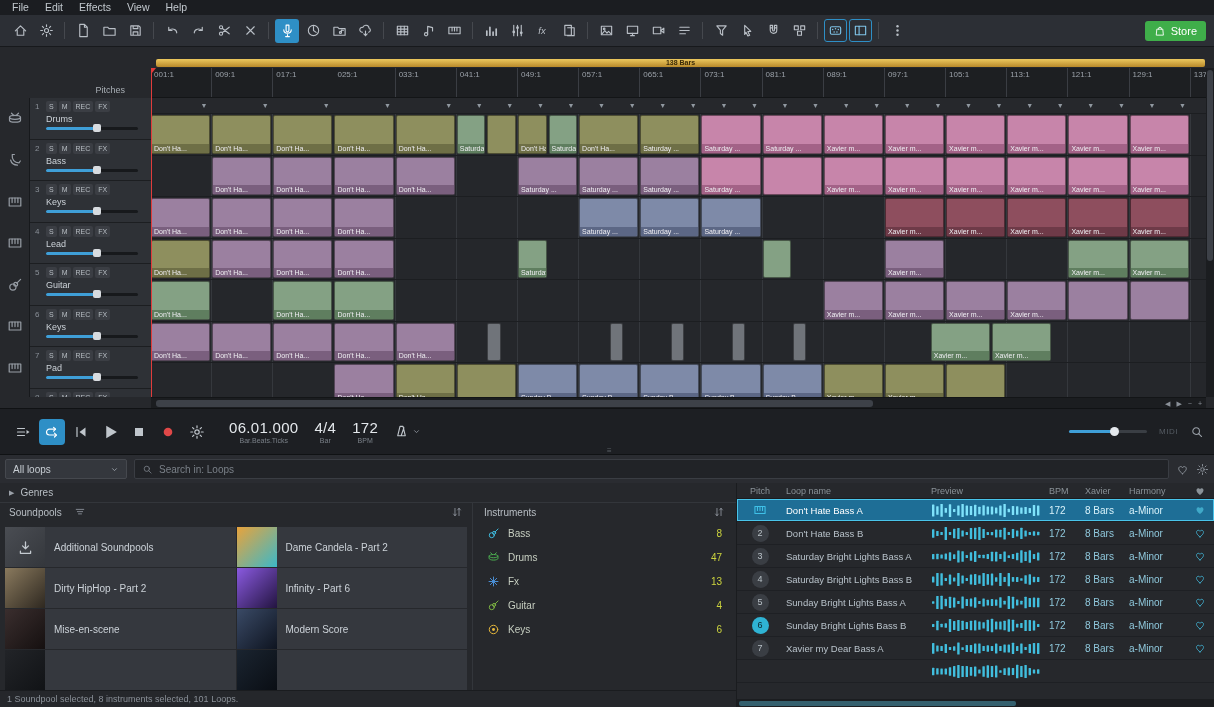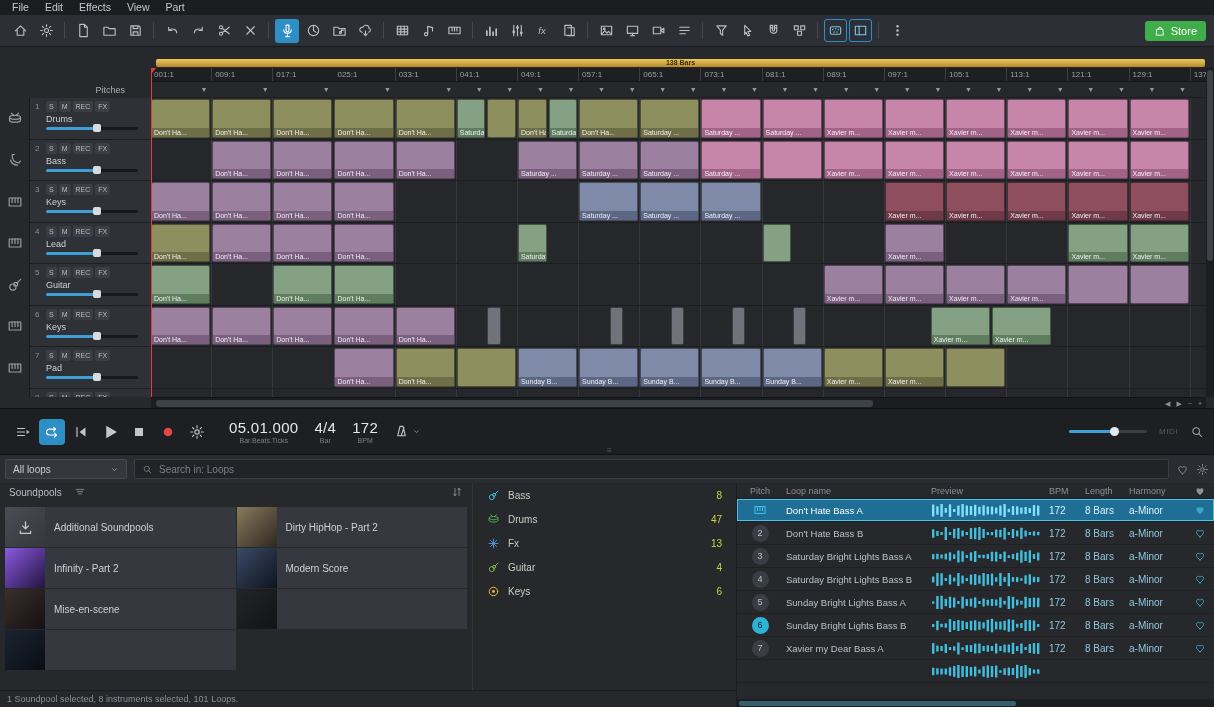--- a/index.html
+++ b/index.html
@@ -45,21 +45,21 @@
   .trk { height:41.5px; border-bottom:1px solid #1c1e21; padding:3px 4px 0 5px; }
   .trk-r1 { display:flex; align-items:center; gap:2px; }
   .trk-num { width:9px; font-size:8px; color:#8a9098; }
   .tbtn2 { background:#3b3e44; border-radius:2px; font-size:7px; color:#b8bec4; padding:2px 3px; line-height:1; }
   .trk-name { font-size:9px; color:#ccd2d8; margin:2px 0 3px 11px; }
   .trk-slider { position:relative; height:3px; background:#17191c; margin-left:11px; width:92px; border-radius:2px; }
   .trk-fill { position:absolute; left:0; top:0; height:100%; background:#3f9fd8; border-radius:2px; }
   .trk-thumb { position:absolute; top:-3px; width:8px; height:8px; background:#d8dce0; border-radius:2px; }
 
   .timeline { flex:1; position:relative; background:#25272b; overflow:hidden; }
-  .ruler { height:14px; background:#1d1f22; border-bottom:1px solid #131517; position:relative;
+  .ruler { height:30px; background:#1d1f22; border-bottom:1px solid #131517; position:relative;
            background-image:repeating-linear-gradient(90deg, transparent 0 60.2px, #3a3d43 60.2px 61.16px); }
   .rlabel { position:absolute; top:2px; font-size:8px; color:#9aa0a8; white-space:nowrap; }
   .trirow { height:16px; background:#26282c; border-bottom:1px solid #1c1e21; position:relative; }
   .tri { position:absolute; top:3px; font-size:7px; color:#9098a0; line-height:9px; }
   .lanes { position:relative;
            background-image:repeating-linear-gradient(90deg, transparent 0 60.2px, #35383d 60.2px 61.16px); }
   .lane { height:41.5px; border-bottom:1px solid #1c1e21; position:relative; }
   .clip { position:absolute; top:1px; height:38.5px; border-radius:2px; overflow:hidden;
           border:1px solid rgba(0,0,0,.45); }
   .clip .wv { position:absolute; left:0; right:0; top:0; bottom:9px;
@@ -179,21 +179,21 @@
   .tbl-scroll .th2 { position:absolute; left:2px; top:1.5px; width:58%; height:5px; background:#34606e; border-radius:2px; }
 </style>
 </head>
 <body>
 
 <div class="menubar" id="menubar">
     <div class="mi">File</div>
     <div class="mi">Edit</div>
     <div class="mi">Effects</div>
     <div class="mi">View</div>
-    <div class="mi">Part</div>
+    <div class="mi">Help</div>
   </div>
 
 <div class="toolbar" id="toolbar">
 
 <div class="tgroup">
       <div class="tbtn">
         <span>
           <svg viewBox="0 0 16 16" fill="none" stroke="currentColor" stroke-width="1.2" stroke-linecap="round" stroke-linejoin="round">
             <path d="M2.5 8.5 8 3l5.5 5.5M4.5 7.5V13h7V7.5"></path>
           </svg>
@@ -1110,21 +1110,21 @@
   <div class="tp-btn">
       <span>
         <svg viewBox="0 0 16 16" fill="none" stroke="currentColor" stroke-width="1.2" stroke-linecap="round" stroke-linejoin="round">
           <circle cx="8" cy="8" r="2.2"></circle>
           <path d="M8 1.8v1.9M8 12.3v1.9M1.8 8h1.9M12.3 8h1.9M3.6 3.6l1.3 1.3M11.1 11.1l1.3 1.3M12.4 3.6l-1.3 1.3M4.9 11.1l-1.3 1.3"></path>
         </svg>
       </span>
     </div>
 
   <div class="tp-field">
-    <div class="v">05.01.000</div>
+    <div class="v">06.01.000</div>
     <div class="c">Bar.Beats.Ticks</div>
   </div>
   <div class="tp-field">
     <div class="v">4/4</div>
     <div class="c">Bar</div>
   </div>
   <div class="tp-field">
     <div class="v">172</div>
     <div class="c">BPM</div>
   </div>
@@ -1184,20 +1184,24 @@
     <span class="sr-ico">
         <svg viewBox="0 0 16 16" fill="none" stroke="currentColor" stroke-width="1.2" stroke-linecap="round" stroke-linejoin="round">
           <circle cx="8" cy="8" r="2.2"></circle>
           <path d="M8 1.8v1.9M8 12.3v1.9M1.8 8h1.9M12.3 8h1.9M3.6 3.6l1.3 1.3M11.1 11.1l1.3 1.3M12.4 3.6l-1.3 1.3M4.9 11.1l-1.3 1.3"></path>
         </svg>
       </span>
   </div>
 
   <div class="loops-body">
     <div class="browser-col">
+      <div class="genres-row">
+        <span class="ar">▶</span>
+        <span>Genres</span>
+      </div>
       <div class="pools-wrap">
         <div class="pools-sec">
           <div class="sec-head">
             <span>Soundpools</span>
             <span>
                 <svg viewBox="0 0 16 16" fill="none" stroke="currentColor" stroke-width="1.2" stroke-linecap="round" stroke-linejoin="round">
                   <path d="M3 4.5h10M4.5 7.5h7M6 10.5h4"></path>
                 </svg>
               </span>
             <span class="flt">
@@ -1209,46 +1213,58 @@
           <div class="pool-grid" id="pool-grid">
               <div class="pool-item">
                 <div class="pool-thumb" style="background: linear-gradient(135deg, rgb(74, 77, 83), rgb(52, 55, 60));">
                   <svg viewBox="0 0 16 16" fill="none" stroke="currentColor" stroke-width="1.2" stroke-linecap="round" stroke-linejoin="round">
                     <path d="M8 2.8v6.4M5.2 6.5 8 9.2l2.8-2.7M3.2 11.5v2h9.6v-2"></path>
                   </svg>
                 </div>
                 <div class="pool-label">Additional Soundpools</div>
               </div>
               <div class="pool-item">
+                <div class="pool-thumb" style="background: linear-gradient(135deg, rgb(232, 163, 60), rgb(60, 184, 200));"></div>
+                <div class="pool-label">Dame Candela - Part 2</div>
+              </div>
+              <div class="pool-item">
                 <div class="pool-thumb" style="background: linear-gradient(135deg, rgb(138, 122, 94), rgb(46, 40, 32));"></div>
                 <div class="pool-label">Dirty HipHop - Part 2</div>
               </div>
               <div class="pool-item">
                 <div class="pool-thumb" style="background: linear-gradient(135deg, rgb(138, 90, 224), rgb(35, 20, 64));"></div>
-                <div class="pool-label">Infinity - Part 2</div>
+                <div class="pool-label">Infinity - Part 6</div>
+              </div>
+              <div class="pool-item">
+                <div class="pool-thumb" style="background: linear-gradient(135deg, rgb(58, 46, 46), rgb(21, 16, 16));"></div>
+                <div class="pool-label">Mise-en-scene</div>
               </div>
               <div class="pool-item">
                 <div class="pool-thumb" style="background: linear-gradient(135deg, rgb(58, 74, 102), rgb(14, 20, 32));"></div>
                 <div class="pool-label">Modern Score</div>
               </div>
               <div class="pool-item">
-                <div class="pool-thumb" style="background: linear-gradient(135deg, rgb(58, 46, 46), rgb(21, 16, 16));"></div>
-                <div class="pool-label">Mise-en-scene</div>
-              </div>
-              <div class="pool-item">
                 <div class="pool-thumb" style="background: linear-gradient(135deg, rgb(34, 36, 40), rgb(17, 19, 22));"></div>
                 <div class="pool-label"></div>
               </div>
               <div class="pool-item">
                 <div class="pool-thumb" style="background: linear-gradient(135deg, rgb(26, 36, 48), rgb(10, 14, 20));"></div>
                 <div class="pool-label"></div>
               </div>
             </div>
         </div>
         <div class="inst-sec">
+          <div class="sec-head">
+            <span>Instruments</span>
+            <span class="flt">
+                <svg viewBox="0 0 16 16" fill="none" stroke="currentColor" stroke-width="1.2" stroke-linecap="round" stroke-linejoin="round">
+                  <path d="M5.3 3.2v9.6M5.3 12.8 3.4 10.7M5.3 12.8l1.9-2.1M10.7 12.8V3.2M10.7 3.2 8.8 5.3M10.7 3.2l1.9 2.1"></path>
+                </svg>
+              </span>
+          </div>
           <div id="inst-list">
               <div class="inst-row">
                 <span class="inst-ico" style="color: rgb(63, 185, 220);">
                   <svg viewBox="0 0 16 16" fill="none" stroke="currentColor" stroke-width="1.2" stroke-linecap="round" stroke-linejoin="round">
                     <path d="M13.6 2.4 9.8 6.2"></path>
                     <circle cx="8.7" cy="7.3" r="1.9"></circle>
                     <circle cx="5.9" cy="10.1" r="3.1"></circle>
                   </svg>
                 </span>
                 <span class="inst-name">Bass</span>
@@ -1301,21 +1317,21 @@
         <span>1 Soundpool selected, 8 instruments selected, 101 Loops.</span>
       </div>
     </div>
 
     <div class="table-col">
       <div class="tbl-head" id="tbl-head">
           <div class="pitch-cell th">Pitch</div>
           <div class="name-cell th">Loop name</div>
           <div class="prev-cell th">Preview</div>
           <div class="bpm-cell th">BPM</div>
-          <div class="len-cell th">Length</div>
+          <div class="len-cell th">Xavier</div>
           <div class="harm-cell th">Harmony</div>
           <div class="heart-cell th">
             <svg viewBox="0 0 16 16" fill="currentColor">
               <path d="M8 13.2C3.2 9.8 2.3 6.3 4.3 4.9 5.7 3.9 7.3 4.5 8 5.7c.7-1.2 2.3-1.8 3.7-.8 2 1.4 1.1 4.9-3.7 8.3z"></path>
             </svg>
           </div>
         </div>
       <div class="tbl-rows" id="tbl-rows">
           <div class="tbl-row selected">
             <div class="pitch-cell">

